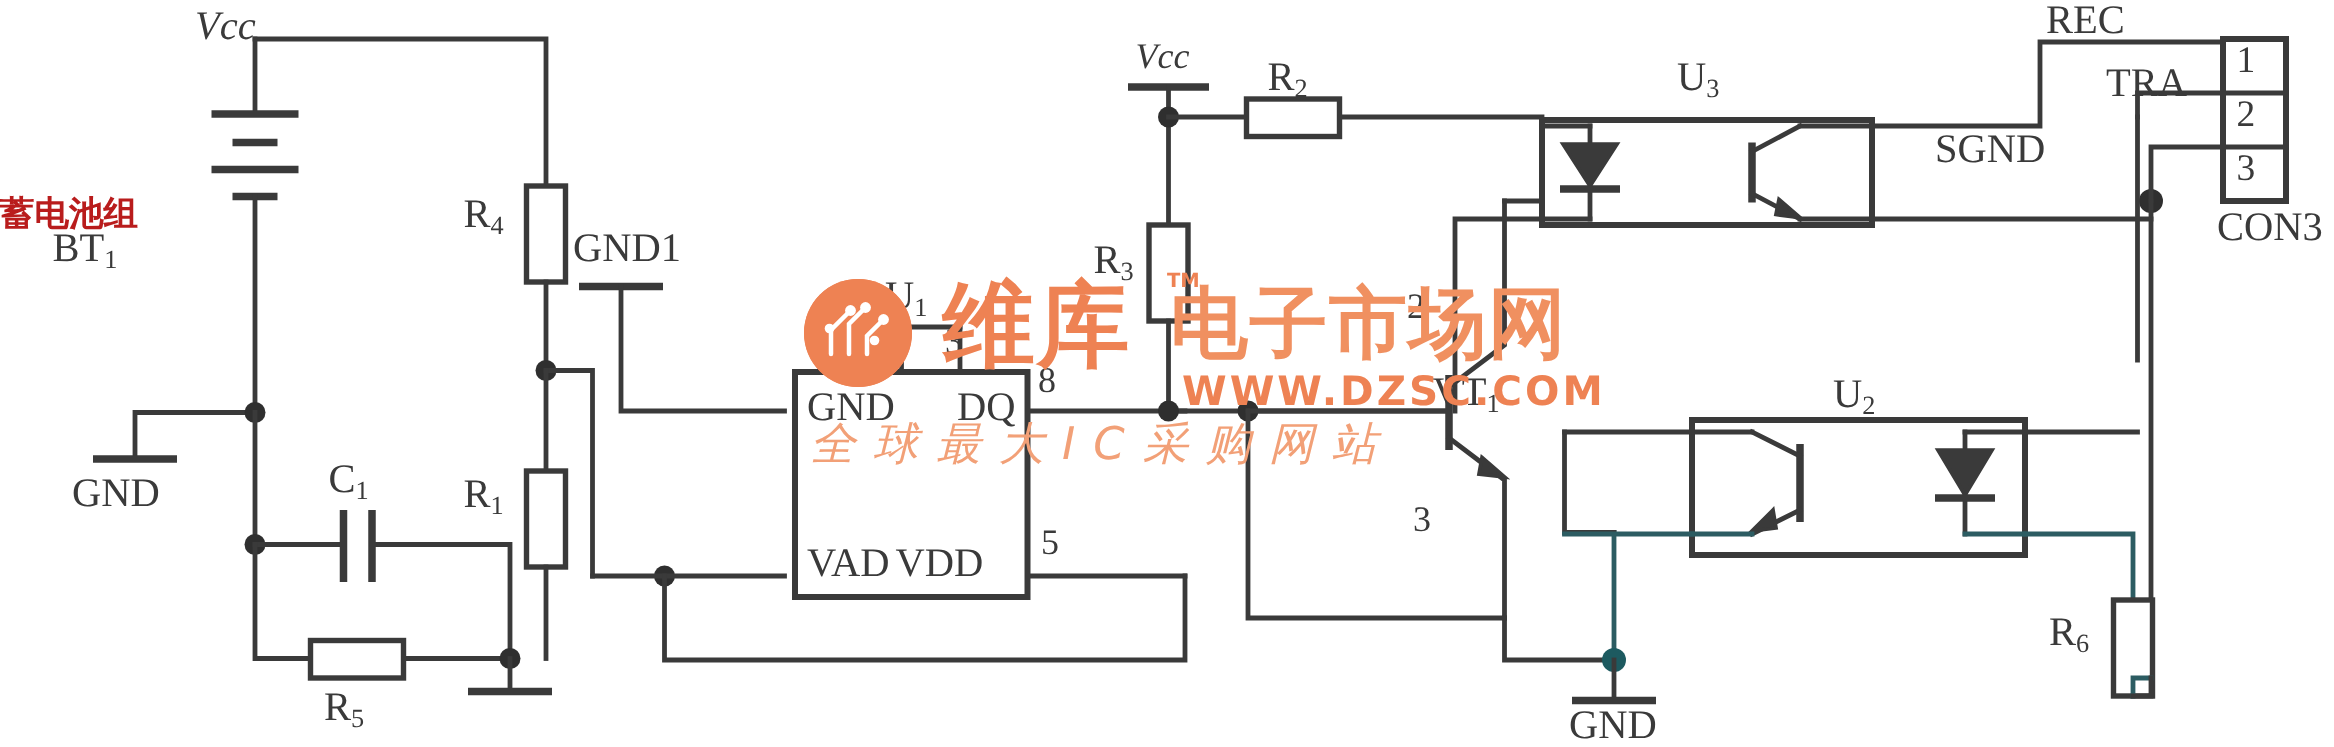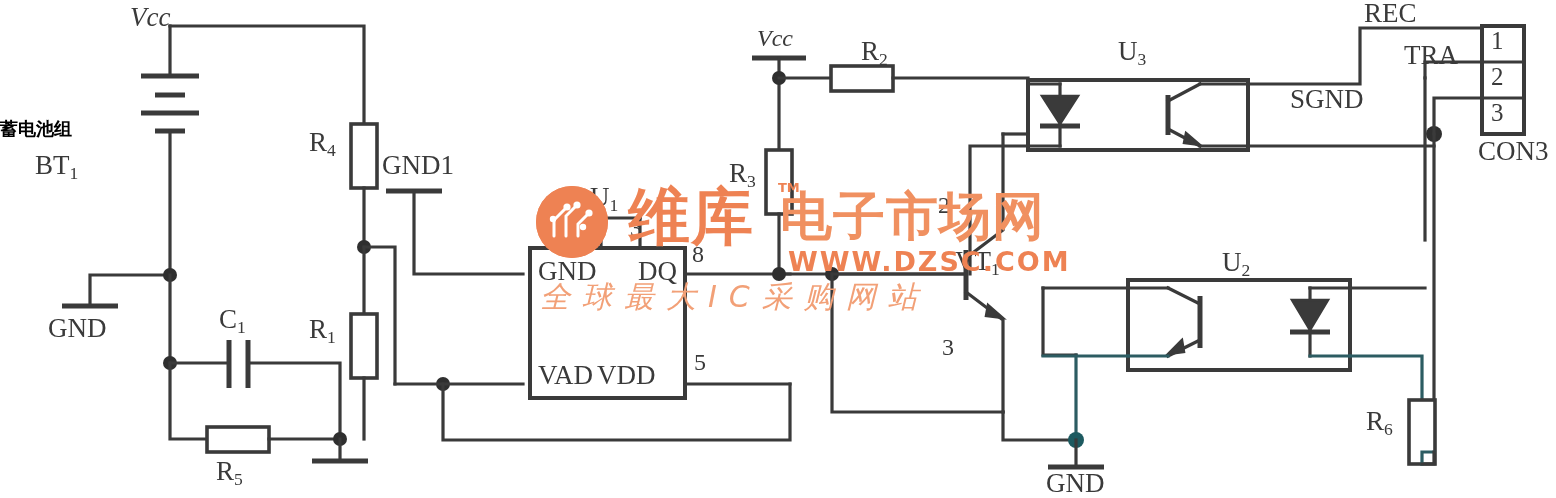--- a/index.html
+++ b/index.html
@@ -70,23 +70,24 @@
     color: #3a3a3a;
     white-space: nowrap;
     line-height: 1;
     user-select: none;
   }
   .lbl-serif {
     font-size: 27px;
   }
   .lbl-cn {
     font-family: "DejaVu Sans", sans-serif;
-    font-size: 18px;
+    font-size: 23px;
     font-weight: 700;
-    color: #000000;
+    color: #b91c1c;
+    margin-top: 12px;
   }
   .sub {
     font-size: 0.65em;
     vertical-align: -0.28em;
     letter-spacing: 0;
   }
   .ital {
     font-style: italic;
   }
   
@@ -413,21 +414,21 @@
     <span>VAD</span>
   </div>
   <div class="lbl lbl-serif" style="left:597px; top:362px;">
     <span>VDD</span>
   </div>
 
   <div class="lbl lbl-serif ital" style="left:757px; top:26px; font-size:24px;">
     <span>Vcc</span>
   </div>
 
-  <div class="lbl lbl-serif" style="left:845px; top:38px;margin-left:16px;">
+  <div class="lbl lbl-serif" style="left:845px; top:38px;">
     <span>R</span><span class="sub">2</span>
   </div>
 
   <div class="lbl lbl-serif" style="left:729px; top:160px;">
     <span>R</span><span class="sub">3</span>
   </div>
 
   <div class="lbl lbl-serif" style="left:938px; top:193px; font-size:24px;">
     <span>2</span>
   </div>

